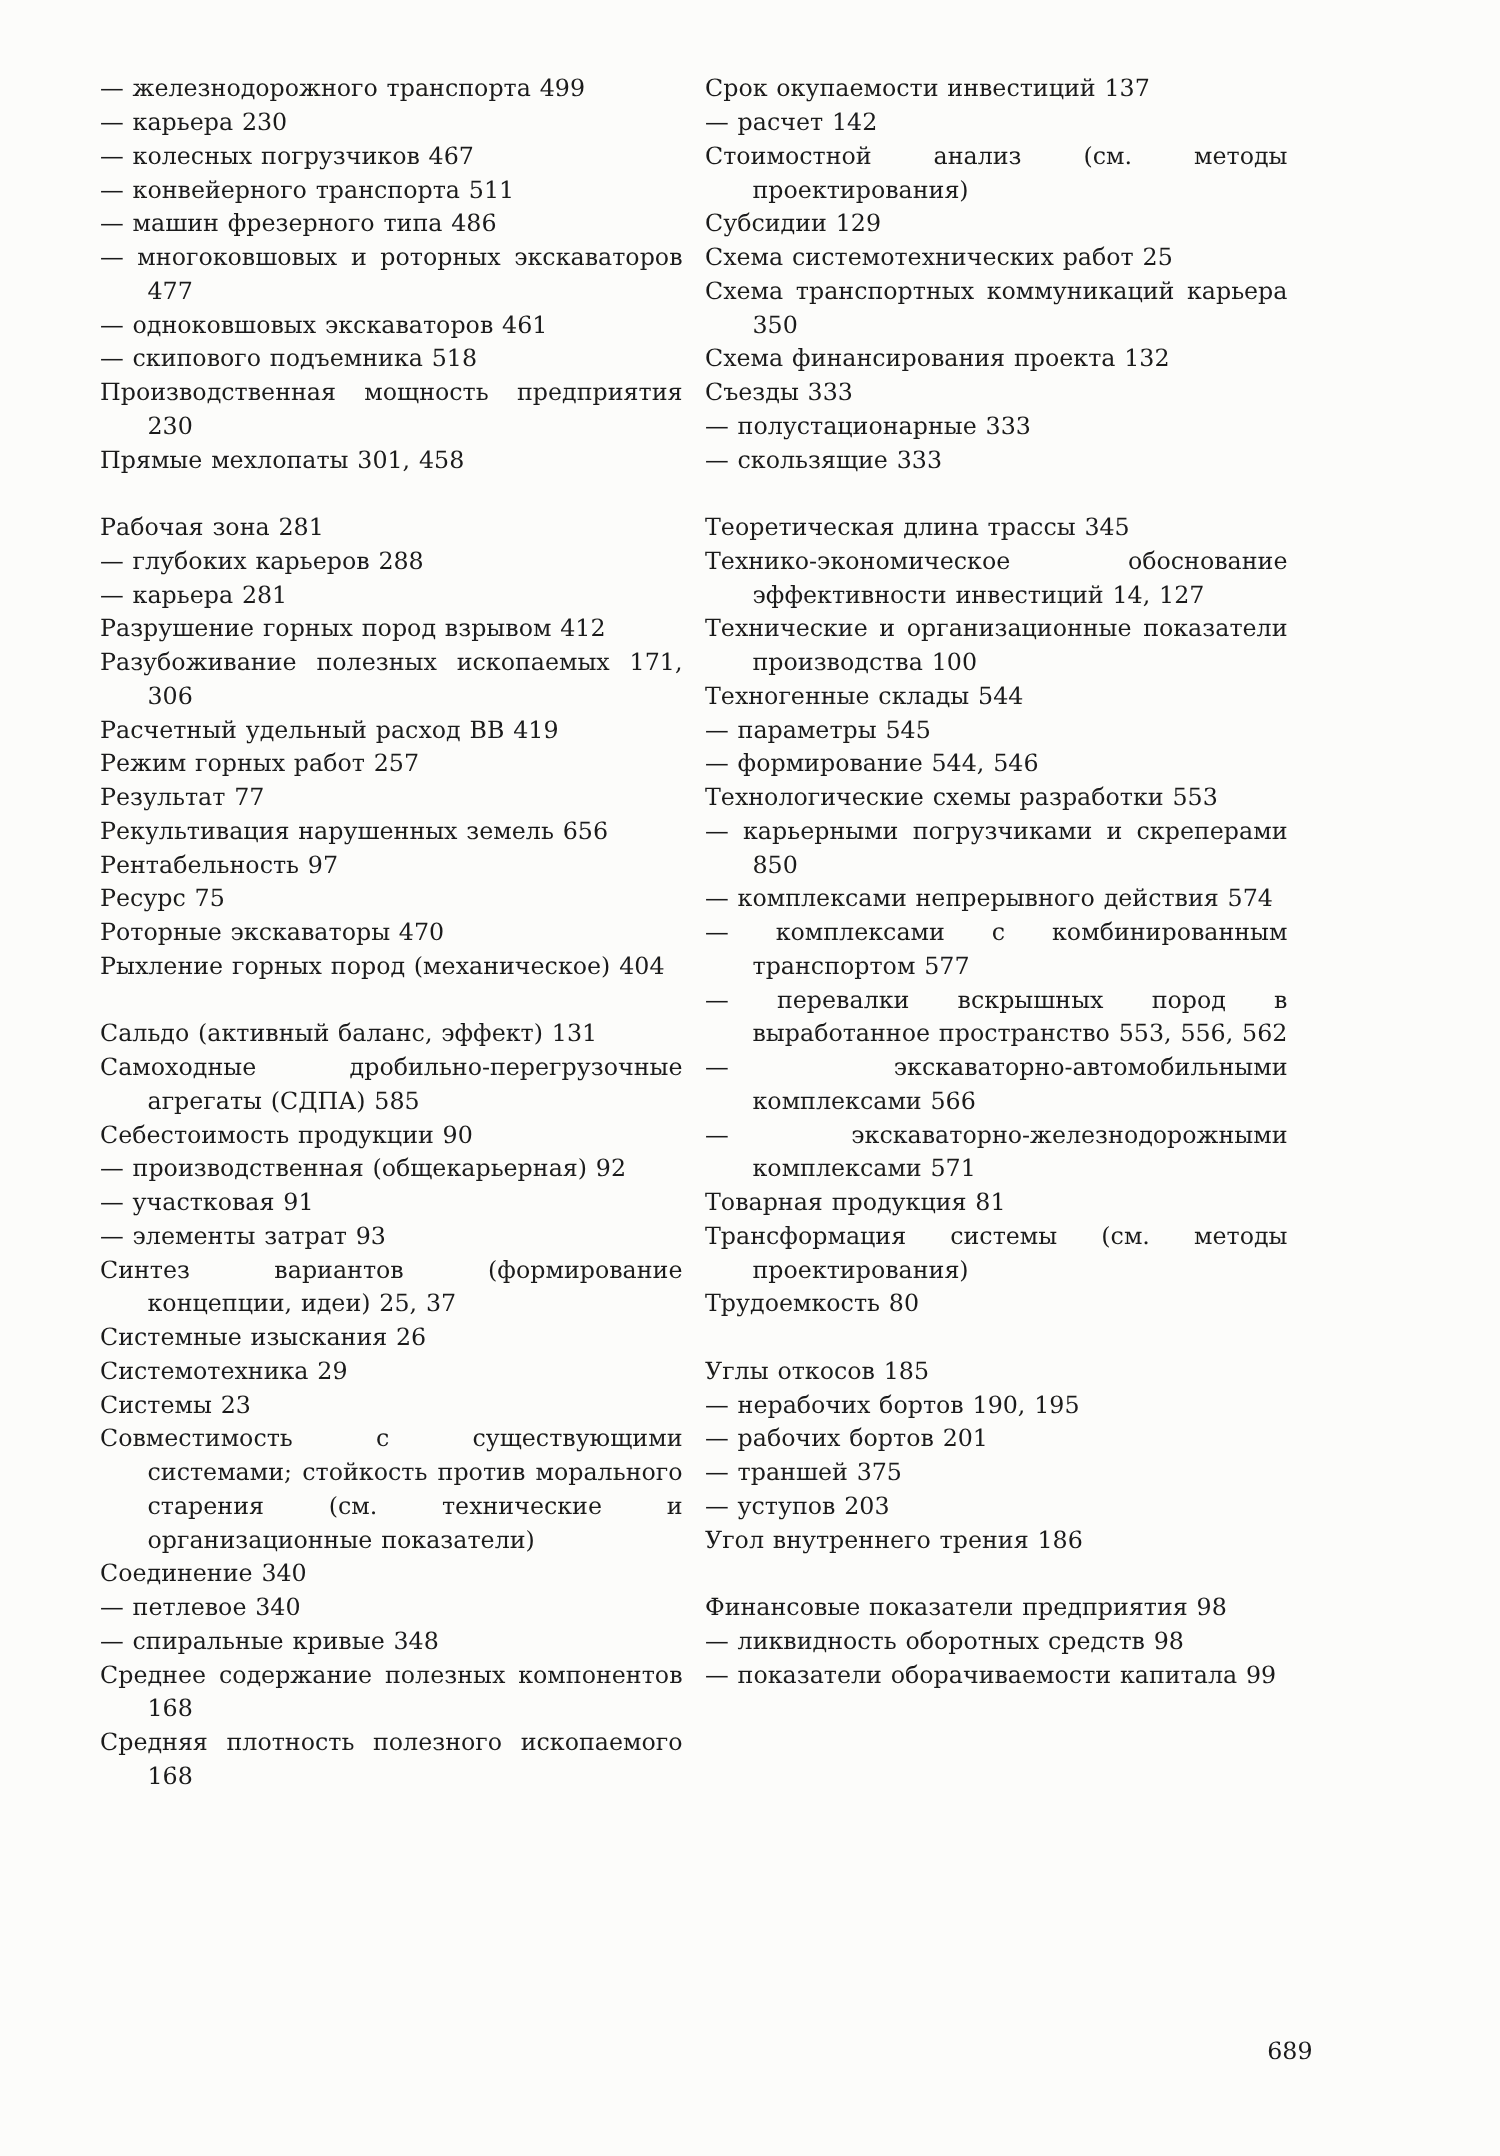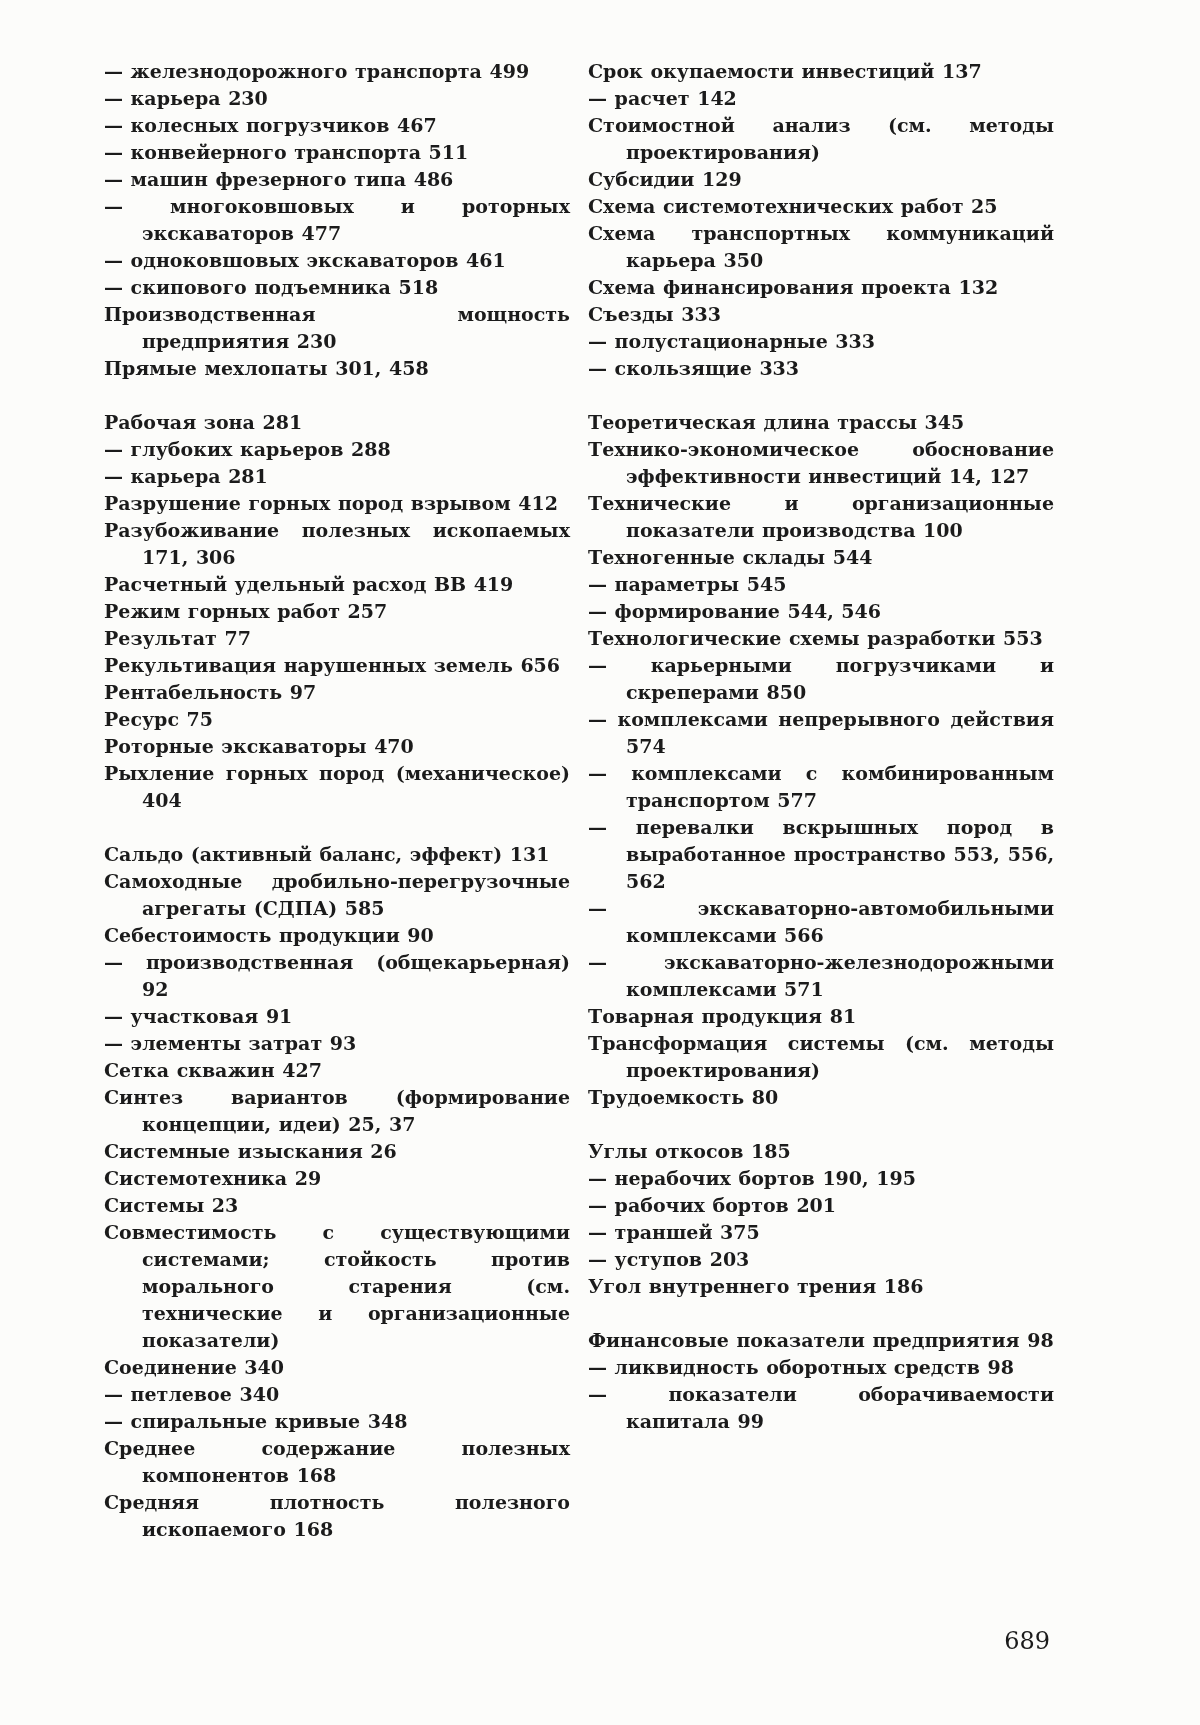--- a/index.html
+++ b/index.html
@@ -16,42 +16,41 @@
     color: #1b1b1b;
     font-family: "DejaVu Serif", "Liberation Serif", serif;
     font-size: 19px;
     line-height: 27px;
     box-sizing: border-box;
     overflow: hidden;
   }
   .columns {
     display: flex;
     gap: 18px;
-    padding: 58px 80px 0 104px;
-    font-weight: bold;
+    padding: 58px 80px 0 80px;
   }
   .column {
     width: 466px;
     flex: 0 0 466px;
   }
   .group {
     margin-bottom: 27px;
   }
   .entry {
     margin: 0;
     padding-left: 38px;
     text-indent: -38px;
     text-align: justify;
     word-spacing: 1px;
   }
   .page-number {
     position: absolute;
     right: 150px;
     bottom: 70px;
-    font-size: 24px;
+    font-size: 19px;
   }
 </style>
 </head>
 <body>
 
 <div class="page">
   <div class="columns">
     <div class="column">
         <div class="group">
           <p class="entry">— железнодорожного транспорта 499</p>
@@ -80,21 +79,20 @@
           <p class="entry">Роторные экскаваторы 470</p>
           <p class="entry">Рыхление горных пород (механическое) 404</p>
         </div>
         <div class="group">
           <p class="entry">Сальдо (активный баланс, эффект) 131</p>
           <p class="entry">Самоходные дробильно-перегрузочные агрегаты (СДПА) 585</p>
           <p class="entry">Себестоимость продукции 90</p>
           <p class="entry">— производственная (общекарьерная) 92</p>
           <p class="entry">— участковая 91</p>
           <p class="entry">— элементы затрат 93</p>
-          <p class="entry">Сетка скважин 427</p>
           <p class="entry">Синтез вариантов (формирование концепции, идеи) 25, 37</p>
           <p class="entry">Системные изыскания 26</p>
           <p class="entry">Системотехника 29</p>
           <p class="entry">Системы 23</p>
           <p class="entry">Совместимость с существующими системами; стойкость против морального старения (см. технические и организационные показатели)</p>
           <p class="entry">Соединение 340</p>
           <p class="entry">— петлевое 340</p>
           <p class="entry">— спиральные кривые 348</p>
           <p class="entry">Среднее содержание полезных компонентов 168</p>
           <p class="entry">Средняя плотность полезного ископаемого 168</p>

